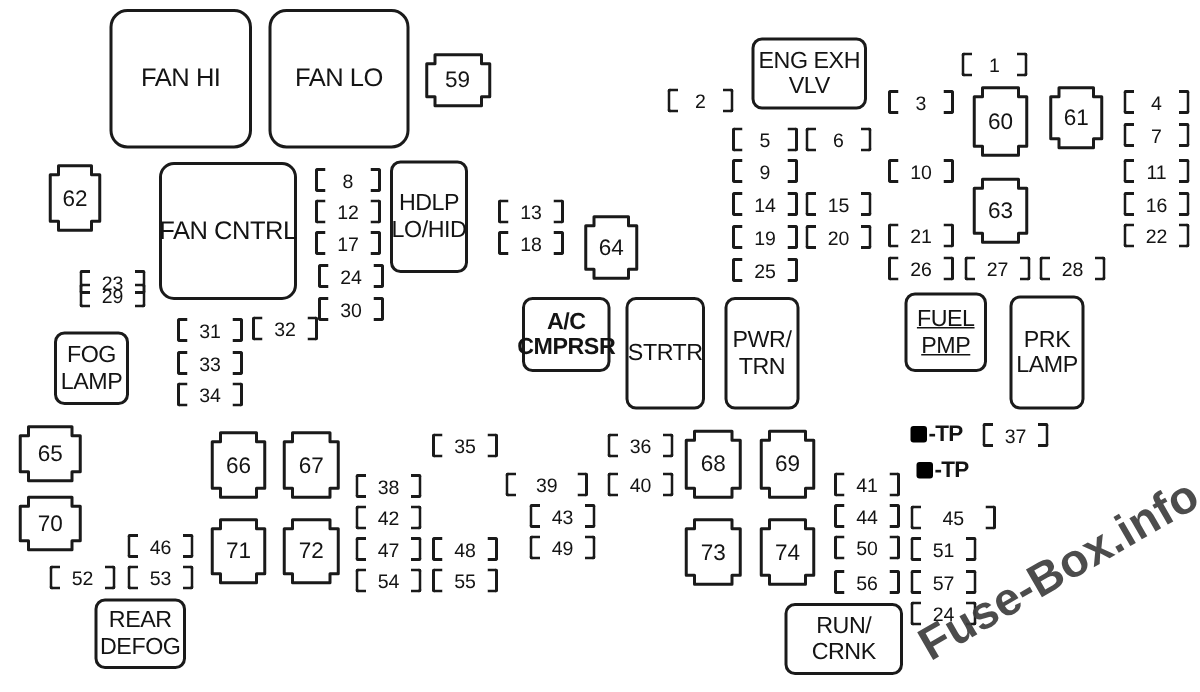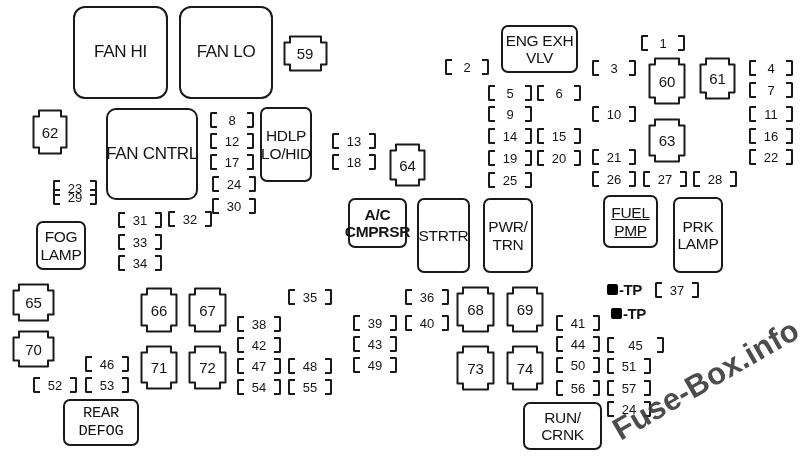--- a/index.html
+++ b/index.html
@@ -83,21 +83,21 @@
         <span data-name="box-pwr-trn-label">TRN</span>
       </div>
       <div class="nbox" data-name="box-fuel-pmp" style="left: 603px; top: 195px; width: 55px; height: 53px; border-radius: 7px; text-decoration: underline;">
         <span data-name="box-fuel-pmp-label">FUEL</span>
         <span data-name="box-fuel-pmp-label">PMP</span>
       </div>
       <div class="nbox" data-name="box-prk-lamp" style="left: 673px; top: 197px; width: 50px; height: 76px; border-radius: 7px;">
         <span data-name="box-prk-lamp-label">PRK</span>
         <span data-name="box-prk-lamp-label">LAMP</span>
       </div>
-      <div class="nbox" data-name="box-rear-defog" style="left: 63px; top: 399px; width: 76px; height: 47px; border-radius: 7px; font-family: Liberation Mono, monospace;">
+      <div class="nbox" data-name="box-rear-defog" style="left: 63px; top: 399px; width: 61px; height: 47px; border-radius: 7px;">
         <span data-name="box-rear-defog-label">REAR</span>
         <span data-name="box-rear-defog-label">DEFOG</span>
       </div>
       <div class="nbox" data-name="box-run-crnk" style="left: 523px; top: 402px; width: 79px; height: 48px; border-radius: 7px;">
         <span data-name="box-run-crnk-label">RUN/</span>
         <span data-name="box-run-crnk-label">CRNK</span>
       </div>
       <div class="relay" data-name="relay-59" style="left: 283px; top: 35px; width: 44px; height: 37px;">
         <svg width="45" height="37" data-name="relay-outline-icon">
           <path d="M7,1.5 L38,1.5 L38,7.5 L43.5,7.5 L43.5,29.5 L38,29.5 L38,35.5 L7,35.5 L7,29.5 L1.5,29.5 L1.5,7.5 L7,7.5 Z" fill="#ffffff" stroke="#1a1a1a" stroke-width="2" stroke-linejoin="round"></path>
@@ -301,21 +301,21 @@
       </div>
       <div class="fuse" data-name="fuse-36" style="left: 405px; top: 289px; width: 44px;">
         <span data-name="fuse-number">36</span>
       </div>
       <div class="fuse" data-name="fuse-37" style="left: 655px; top: 282px; width: 44px;">
         <span data-name="fuse-number">37</span>
       </div>
       <div class="fuse" data-name="fuse-38" style="left: 237px; top: 316px; width: 44px;">
         <span data-name="fuse-number">38</span>
       </div>
-      <div class="fuse" data-name="fuse-39" style="left: 353px; top: 315px; width: 44px;">
+      <div class="fuse" data-name="fuse-39" style="left: 337px; top: 315px; width: 55px;">
         <span data-name="fuse-number">39</span>
       </div>
       <div class="fuse" data-name="fuse-40" style="left: 405px; top: 315px; width: 44px;">
         <span data-name="fuse-number">40</span>
       </div>
       <div class="fuse" data-name="fuse-41" style="left: 556px; top: 315px; width: 44px;">
         <span data-name="fuse-number">41</span>
       </div>
       <div class="fuse" data-name="fuse-42" style="left: 237px; top: 337px; width: 44px;">
         <span data-name="fuse-number">42</span>

